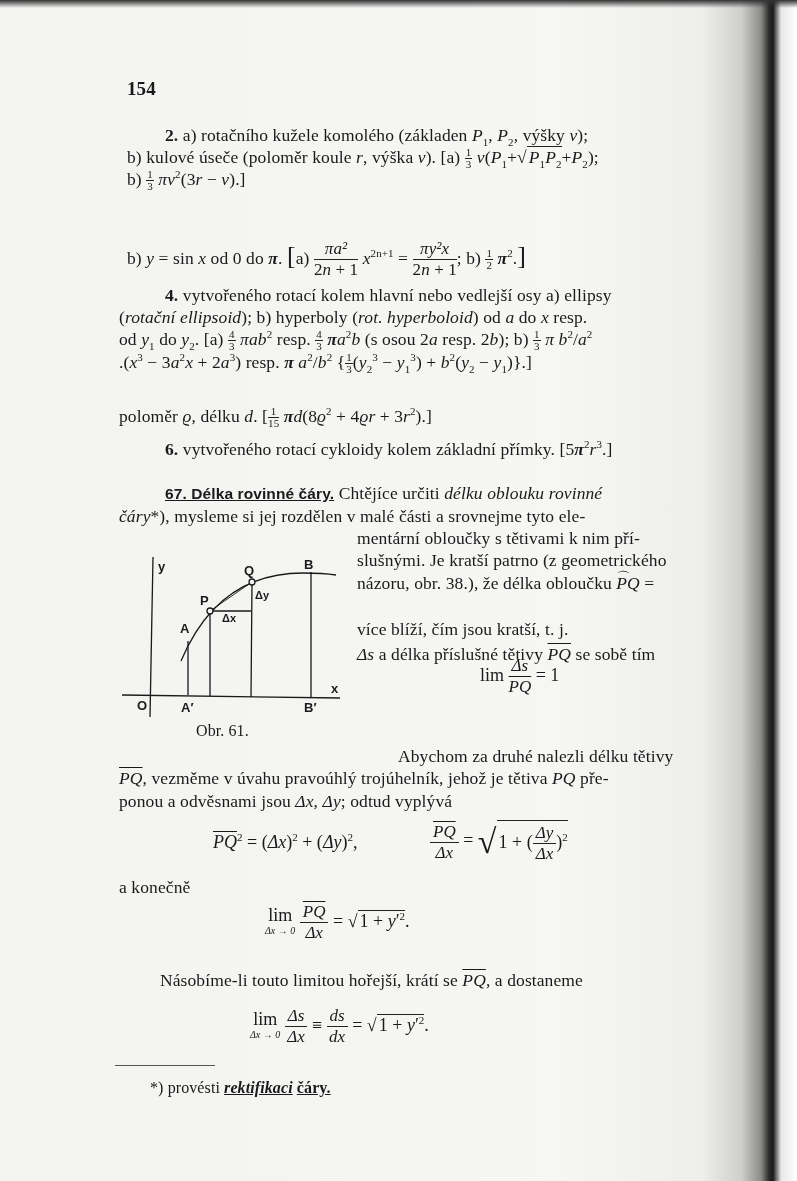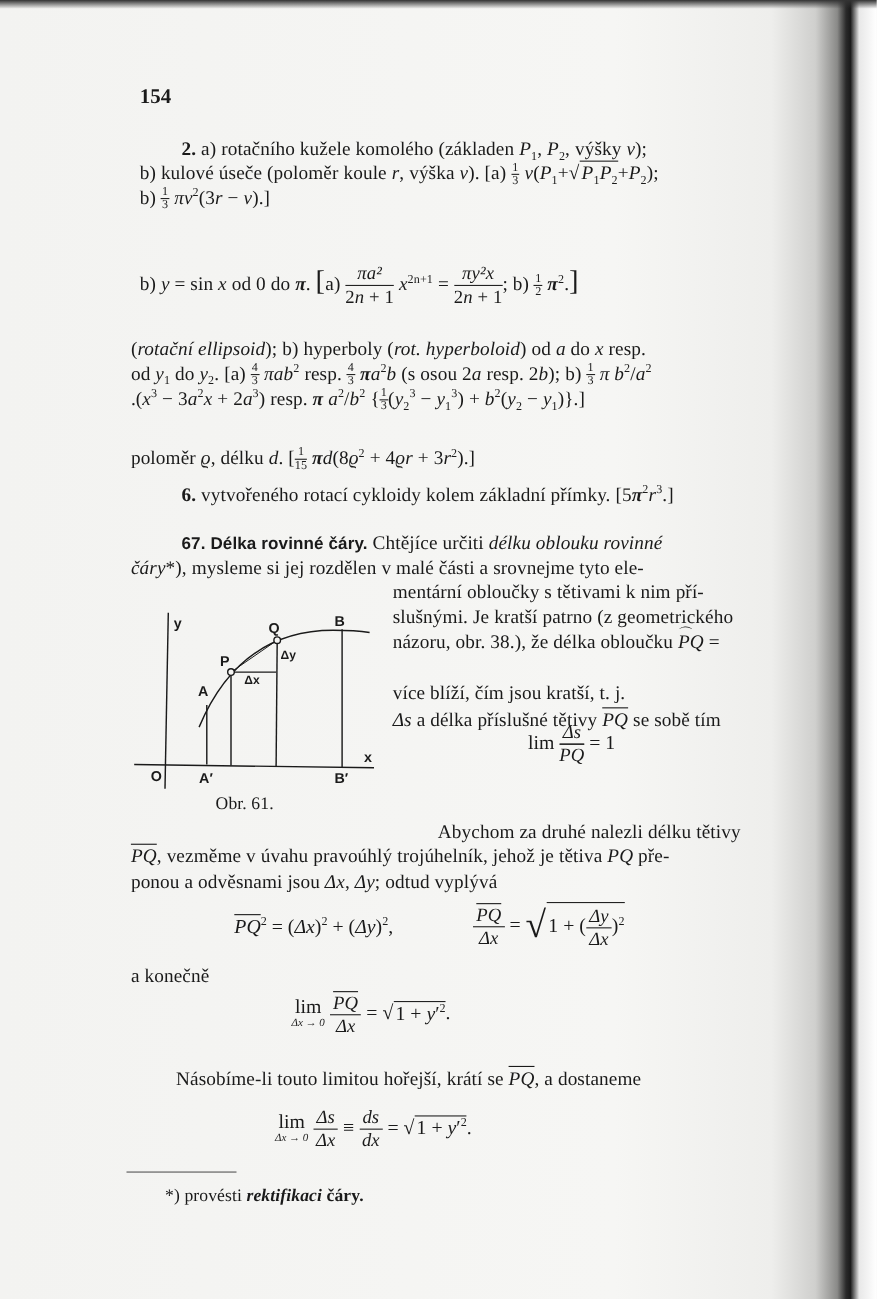--- a/index.html
+++ b/index.html
@@ -13,21 +13,21 @@
     .page {
       position: absolute; left: 0; top: 0; width: 797px; height: 1181px;
       background: linear-gradient(to right, #f3f3f1 0%, #f6f6f4 70%, #eeeeec 88%, #cfcfcd 93%, #8a8a88 95.5%, #2a2a2a 96.5%, #1a1a1a 97%, #e8e8e8 98%, #ffffff 100%);
     }
     .topshade {
       position: absolute; left: 0; top: 0; width: 797px; height: 8px;
       background: linear-gradient(to bottom, #333 0%, rgba(60,60,60,0) 100%);
     }
     .t { position: absolute; font-size: 17.5px; line-height: 22px; white-space: nowrap; letter-spacing: 0.1px; }
     .i { font-style: italic; }
-    .b { font-weight: bold; }
+    .b { font-weight: bold; text-decoration: underline; }
     .sans { font-family: "Liberation Sans", "DejaVu Sans", sans-serif; }
     .pagenum { left: 127px; top: 78px; font-size: 19px; font-weight: bold; }
     .ovl { text-decoration: overline; }
     sub, sup { font-size: 11px; line-height: 0; }
     .frac { display: inline-block; vertical-align: middle; text-align: center; font-size: 11px; line-height: 11px; }
     .frac .n { display: block; border-bottom: 1px solid #222; padding: 0 1px; }
     .frac .d { display: block; }
     .bigfrac { display: inline-block; vertical-align: middle; text-align: center; font-size: 17px; line-height: 20px; }
     .bigfrac .n { display: block; border-bottom: 1px solid #222; padding: 0 3px; }
     .bigfrac .d { display: block; }
@@ -54,20 +54,23 @@
     b) kulové úseče (poloměr koule <span class="i">r</span>, výška <span class="i">v</span>). [a) <span class="frac"><span class="n">1</span><span class="d">3</span></span> <span class="i">v</span>(<span class="i">P</span><sub>1</sub>+√<span class="sqrt"><span class="i">P</span><sub>1</sub><span class="i">P</span><sub>2</sub></span>+<span class="i">P</span><sub>2</sub>);
   </div>
   <div class="t" style="left:127px; top:168px;">
     b) <span class="frac"><span class="n">1</span><span class="d">3</span></span> <span class="i">πv</span><sup>2</sup>(3<span class="i">r</span> − <span class="i">v</span>).]
   </div>
 
   <div class="t" style="left:127px; top:236px; line-height:40px;">
     b) <span class="i">y</span> = sin <span class="i">x</span> od 0 do <b><i>π</i></b>. <span style="font-size:26px;">[</span>a) <span class="bigfrac"><span class="n i">πa²</span><span class="d">2<i>n</i> + 1</span></span> <span class="i">x</span><sup>2n+1</sup> = <span class="bigfrac"><span class="n i">πy²x</span><span class="d">2<i>n</i> + 1</span></span>; b) <span class="frac"><span class="n">1</span><span class="d">2</span></span> <b><i>π</i></b><sup>2</sup>.<span style="font-size:26px;">]</span>
   </div>
 
+  <div class="t" style="left:165px; top:284px;">
+    <b>4.</b> vytvořeného rotací kolem hlavní nebo vedlejší osy a) ellipsy
+  </div>
   <div class="t" style="left:119px; top:306px;">
     (<span class="i">rotační ellipsoid</span>); b) hyperboly (<span class="i">rot. hyperboloid</span>) od <span class="i">a</span> do <span class="i">x</span> resp.
   </div>
   <div class="t" style="left:119px; top:328px;">
     od <span class="i">y</span><sub>1</sub> do <span class="i">y</span><sub>2</sub>. [a) <span class="frac"><span class="n">4</span><span class="d">3</span></span> <span class="i">πab</span><sup>2</sup> resp. <span class="frac"><span class="n">4</span><span class="d">3</span></span> <b><i>π</i></b><span class="i">a</span><sup>2</sup><span class="i">b</span> (s osou 2<span class="i">a</span> resp. 2<span class="i">b</span>); b) <span class="frac"><span class="n">1</span><span class="d">3</span></span> <span class="i">π b</span><sup>2</sup>/<span class="i">a</span><sup>2</sup>
   </div>
   <div class="t" style="left:119px; top:351px;">
     .(<span class="i">x</span><sup>3</sup> − 3<span class="i">a</span><sup>2</sup><span class="i">x</span> + 2<span class="i">a</span><sup>3</sup>) resp. <b><i>π</i></b> <span class="i">a</span><sup>2</sup>/<span class="i">b</span><sup>2</sup> {<span class="frac"><span class="n">1</span><span class="d">3</span></span>(<span class="i">y</span><sub>2</sub><sup>3</sup> − <span class="i">y</span><sub>1</sub><sup>3</sup>) + <span class="i">b</span><sup>2</sup>(<span class="i">y</span><sub>2</sub> − <span class="i">y</span><sub>1</sub>)}.]
   </div>
 

